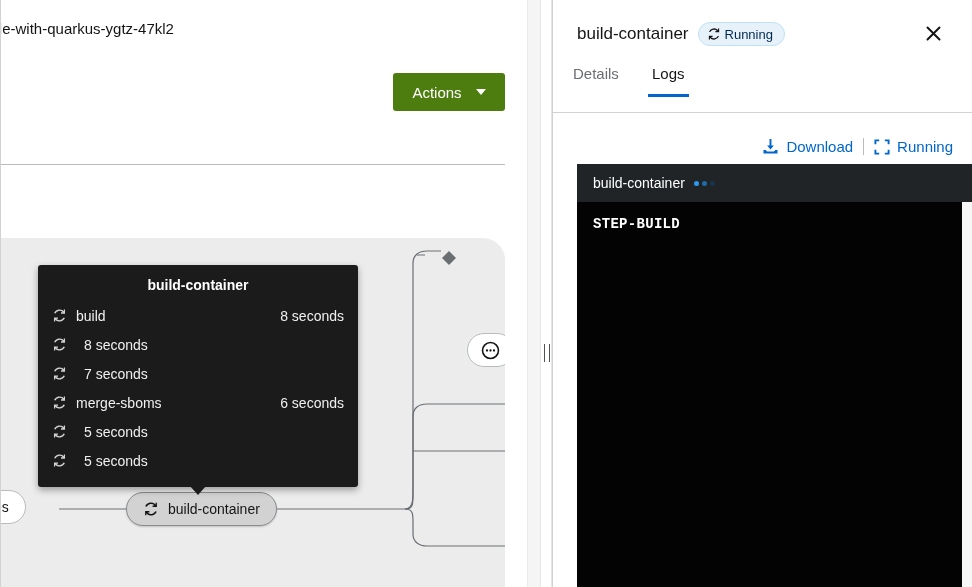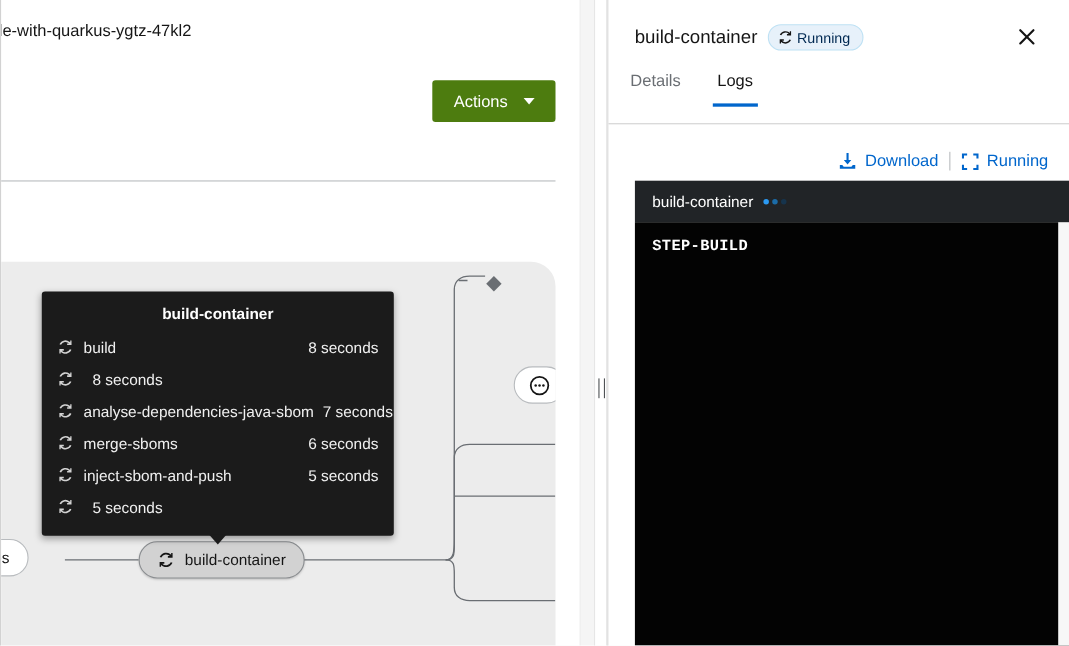--- a/index.html
+++ b/index.html
@@ -270,39 +270,37 @@
           <path fill="#d2d2d2" d="M3.4 12.6a6.4 6.4 0 0 0 10.4-1.9l-1.5-.5a4.8 4.8 0 0 1-7.8 1.3l1.9 0 0-1.5-4.3 0 0 4.3 1.3 0z"></path>
         </svg>
         <span class="step-duration">8 seconds</span>
       </div>
 
       <div class="tooltip-row">
         <svg class="step-icon" width="15" height="15" viewBox="0 0 16 16">
           <path fill="#d2d2d2" d="M12.6 3.4A6.4 6.4 0 0 0 2.2 5.3l1.5.5A4.8 4.8 0 0 1 11.5 4.5l-1.9.0 0 1.5 4.3 0 0-4.3-1.3 0z"></path>
           <path fill="#d2d2d2" d="M3.4 12.6a6.4 6.4 0 0 0 10.4-1.9l-1.5-.5a4.8 4.8 0 0 1-7.8 1.3l1.9 0 0-1.5-4.3 0 0 4.3 1.3 0z"></path>
         </svg>
-        <span class="step-name">analyse-dependencies-java-sbom</span>
         <span class="step-duration">7 seconds</span>
       </div>
 
       <div class="tooltip-row">
         <svg class="step-icon" width="15" height="15" viewBox="0 0 16 16">
           <path fill="#d2d2d2" d="M12.6 3.4A6.4 6.4 0 0 0 2.2 5.3l1.5.5A4.8 4.8 0 0 1 11.5 4.5l-1.9.0 0 1.5 4.3 0 0-4.3-1.3 0z"></path>
           <path fill="#d2d2d2" d="M3.4 12.6a6.4 6.4 0 0 0 10.4-1.9l-1.5-.5a4.8 4.8 0 0 1-7.8 1.3l1.9 0 0-1.5-4.3 0 0 4.3 1.3 0z"></path>
         </svg>
         <span class="step-name">merge-sboms</span>
         <span class="step-duration">6 seconds</span>
       </div>
 
       <div class="tooltip-row">
         <svg class="step-icon" width="15" height="15" viewBox="0 0 16 16">
           <path fill="#d2d2d2" d="M12.6 3.4A6.4 6.4 0 0 0 2.2 5.3l1.5.5A4.8 4.8 0 0 1 11.5 4.5l-1.9.0 0 1.5 4.3 0 0-4.3-1.3 0z"></path>
           <path fill="#d2d2d2" d="M3.4 12.6a6.4 6.4 0 0 0 10.4-1.9l-1.5-.5a4.8 4.8 0 0 1-7.8 1.3l1.9 0 0-1.5-4.3 0 0 4.3 1.3 0z"></path>
         </svg>
-        <span class="step-name">inject-sbom-and-push</span>
         <span class="step-duration">5 seconds</span>
       </div>
 
       <div class="tooltip-row">
         <svg class="step-icon" width="15" height="15" viewBox="0 0 16 16">
           <path fill="#d2d2d2" d="M12.6 3.4A6.4 6.4 0 0 0 2.2 5.3l1.5.5A4.8 4.8 0 0 1 11.5 4.5l-1.9.0 0 1.5 4.3 0 0-4.3-1.3 0z"></path>
           <path fill="#d2d2d2" d="M3.4 12.6a6.4 6.4 0 0 0 10.4-1.9l-1.5-.5a4.8 4.8 0 0 1-7.8 1.3l1.9 0 0-1.5-4.3 0 0 4.3 1.3 0z"></path>
         </svg>
         <span class="step-duration">5 seconds</span>
       </div>

